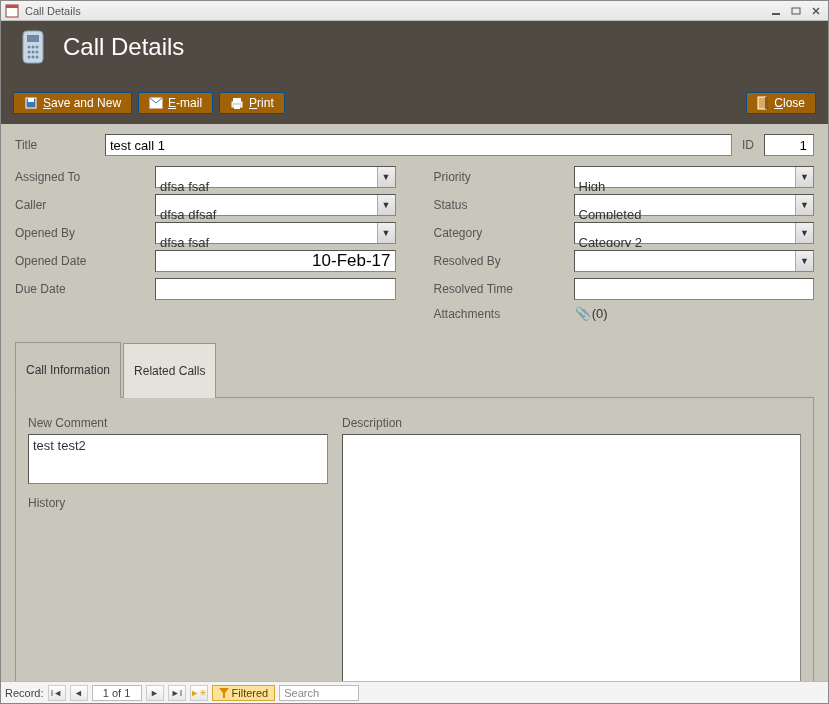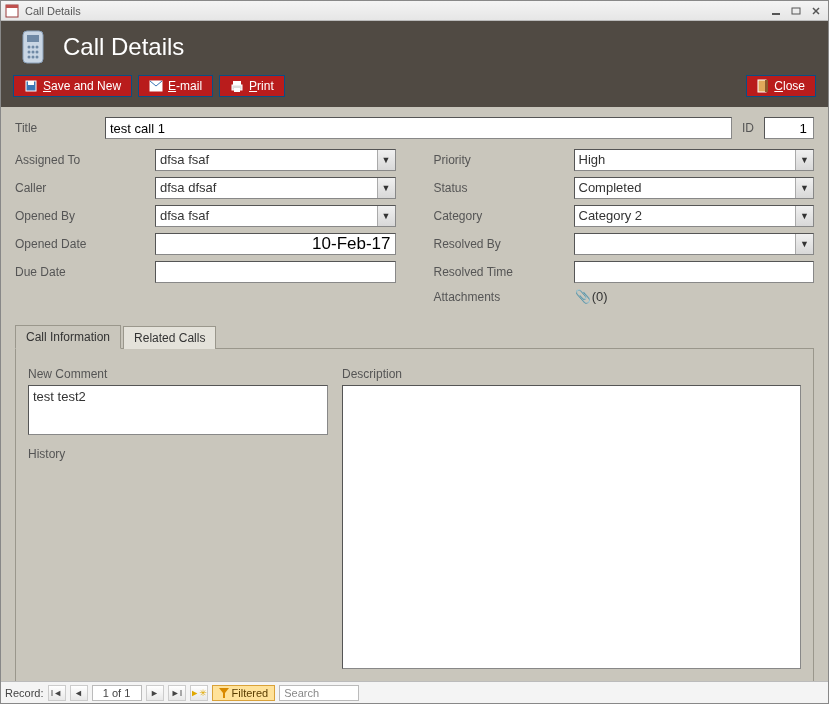--- a/index.html
+++ b/index.html
@@ -61,29 +61,30 @@
   }
   .header-icon svg { display:block; }
   .toolbar {
     margin-top: 8px;
     display: flex;
     gap: 6px;
     align-items: center;
   }
   .toolbar .spacer { flex: 1; }
   .tbtn {
-    background: #b91c1c;
+    background: #a16207;
     color: #fff;
     border: 1px solid #084f86;
     padding: 3px 10px;
     font-size: 12px;
     cursor: pointer;
     display: inline-flex;
     align-items: center;
     gap: 5px;
+    margin-top: 17px;
   }
   .tbtn .u { text-decoration: underline; }
   .body {
     flex: 1;
     background: #c9c6bc;
     padding: 10px 14px 0 14px;
     overflow: hidden;
   }
   .toprow {
     display: flex;
@@ -134,21 +135,21 @@
   .combo, .text-input {
     flex: 1;
     height: 22px;
     display: flex;
     background: #fff;
     border: 1px solid #888;
     border-top-color:#555; border-left-color:#555;
   }
   .combo .ctext {
     flex: 1;
-    padding: 2px 4px;
+    padding: 12px 4px;
     font-size: 13px;
     overflow: hidden;
     white-space: nowrap;
   }
   .combo .cbtn {
     width: 18px;
     background: linear-gradient(#f0f0f0,#d8d8d8);
     border-left: 1px solid #aaa;
     display: flex; align-items:center; justify-content:center;
     font-size: 9px; color:#333;
@@ -176,21 +177,21 @@
     display:flex;
     align-items: flex-end;
     position: relative;
     top: 1px;
     z-index: 2;
   }
   .tab {
     background: #e4e2da;
     border: 1px solid #9a978c;
     border-bottom: none;
-    padding: 4px 10px;
+    padding: 20px 10px;
     margin-right: 2px;
     font-size: 12px;
     color:#333;
     cursor: pointer;
   }
   .tab.active {
     background: #c9c6bc;
     border-bottom: 1px solid #c9c6bc;
     position: relative;
   }

